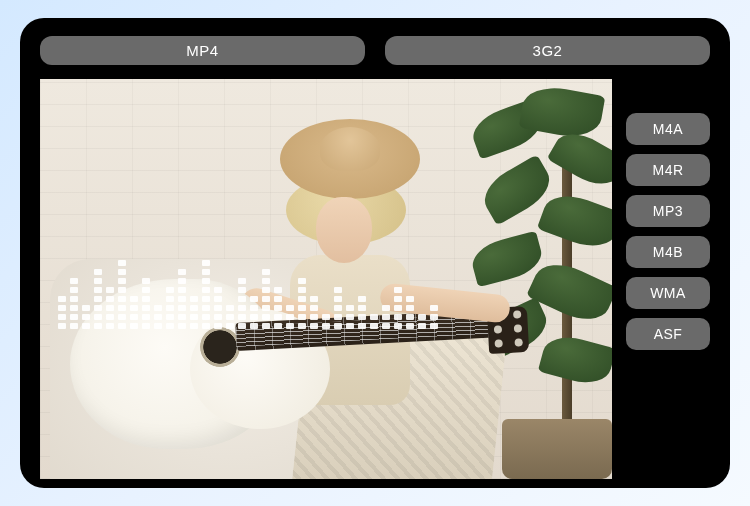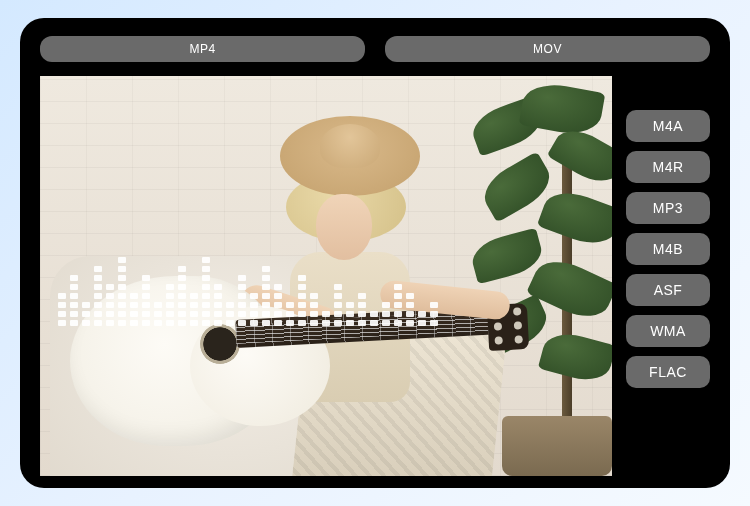--- a/index.html
+++ b/index.html
@@ -23,21 +23,21 @@
   }
   .top-row {
     display: flex;
     gap: 20px;
     margin-bottom: 14px;
   }
   .fmt-btn {
     flex: 1;
     background: #6a6a6a;
     color: #fff;
-    font-size: 12px;
+    font-size: 15px;
     font-weight: 500;
     text-align: center;
     padding: 6px 0;
     border-radius: 12px;
     cursor: pointer;
     letter-spacing: 0.5px;
   }
   .content-row {
     display: flex;
     gap: 14px;
@@ -209,21 +209,21 @@
     display:block; width:8px; height:6px; background: rgba(255,255,255,0.92);
     border-radius:1px;
   }
 </style>
 </head>
 <body>
 
 <div class="device">
   <div class="top-row">
     <div class="fmt-btn">MP4</div>
-    <div class="fmt-btn">MOV</div>
+    <div class="fmt-btn">3G2</div>
   </div>
   <div class="content-row">
     <div class="preview">
       <div class="wall"></div>
       <div class="plant">
         <div class="trunk"></div>
         <div class="leaf" style="left:10px; top:20px; width:70px; height:40px; transform:rotate(-20deg)"></div>
         <div class="leaf" style="left:60px; top:0px; width:80px; height:46px; transform:rotate(10deg)"></div>
         <div class="leaf" style="left:90px; top:50px; width:70px; height:40px; transform:rotate(30deg)"></div>
         <div class="leaf" style="left:20px; top:80px; width:70px; height:42px; transform:rotate(-30deg)"></div>
@@ -473,18 +473,17 @@
             <i></i>
             <i></i>
           </span>
         </div>
     </div>
     <div class="side-col">
       <div class="side-btn">M4A</div>
       <div class="side-btn">M4R</div>
       <div class="side-btn">MP3</div>
       <div class="side-btn">M4B</div>
+      <div class="side-btn">WMA</div>
       <div class="side-btn">ASF</div>
-      <div class="side-btn">WMA</div>
-      <div class="side-btn">FLAC</div>
     </div>
   </div>
 </div>
 
 </body></html>

